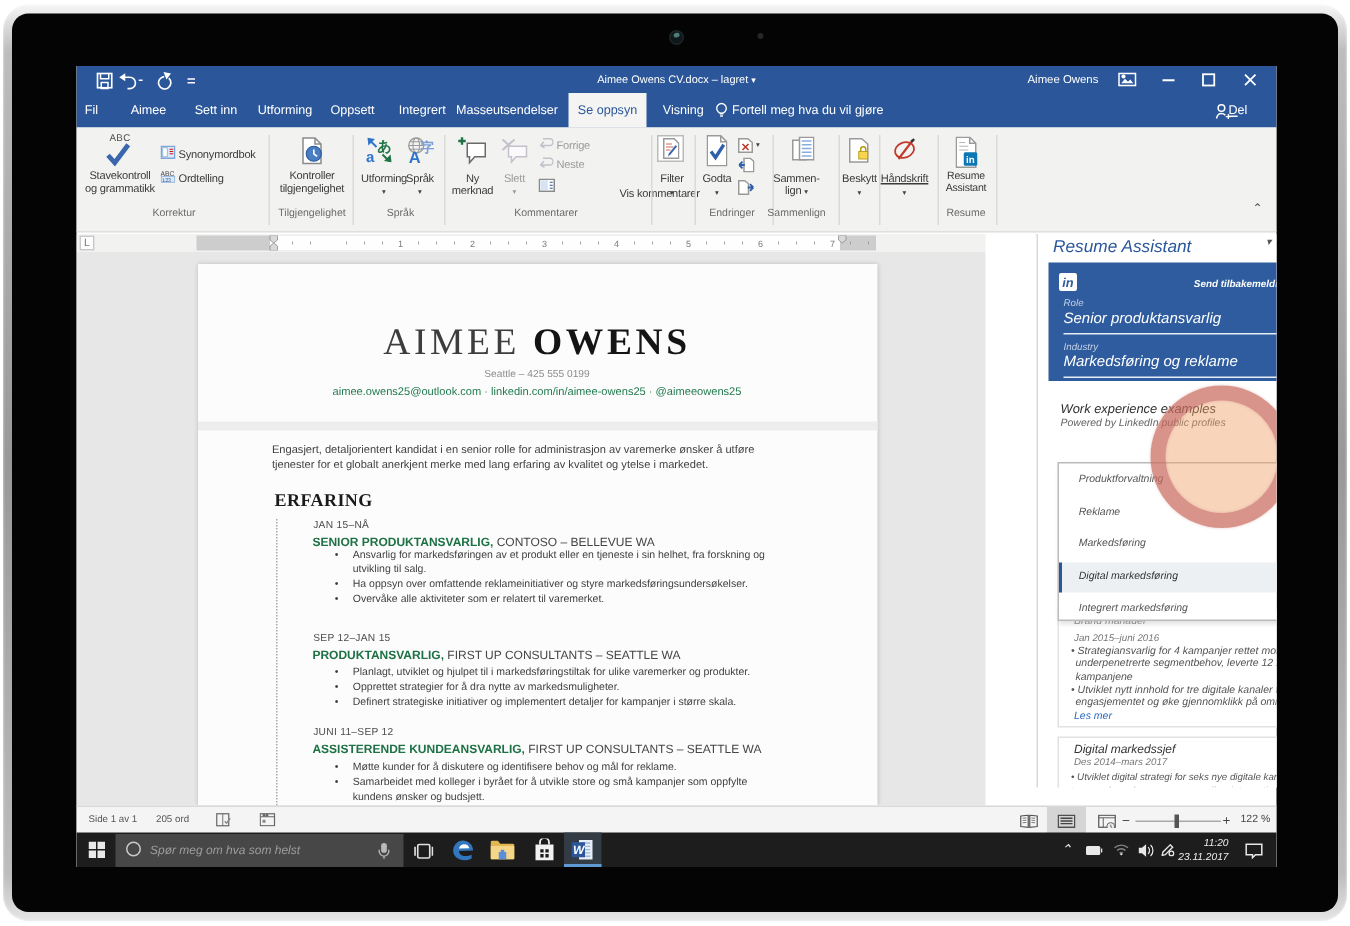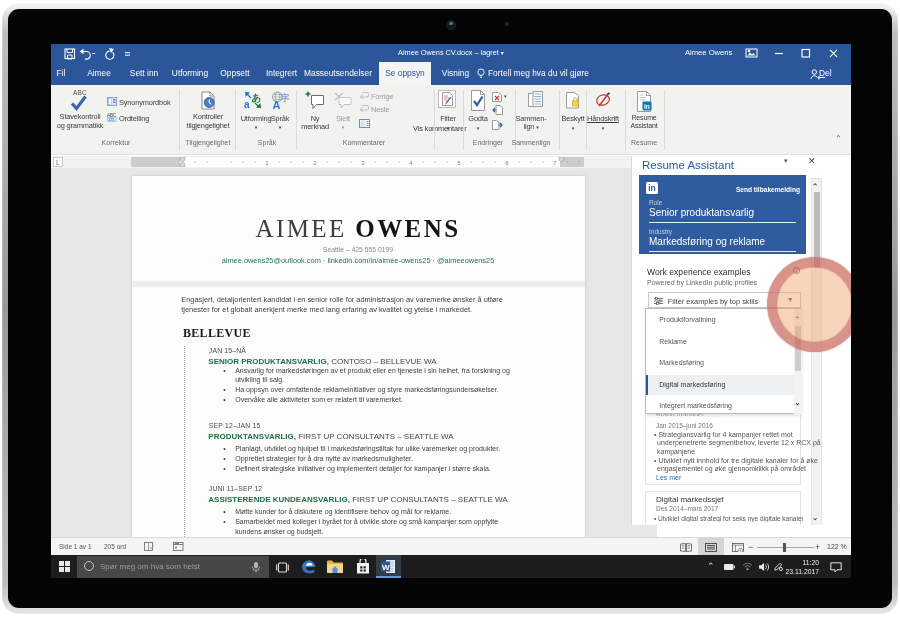--- a/index.html
+++ b/index.html
@@ -30,25 +30,25 @@
 #rulerrow{left:0;top:112px;width:606px;height:12px;background:#f2f2f1;}
 
 #docarea{left:0;top:124px;width:606px;height:369px;background:#e7e7e7;overflow:hidden;}
 #page{position:absolute;left:80.5px;top:8px;width:453px;height:361px;background:#fcfcfc;box-shadow:0 0 3px rgba(0,0,0,.18);}
 .dt{position:absolute;left:77.3px;font-size:6.8px;color:#4c4c4c;letter-spacing:.2px;}
 .jb{position:absolute;left:76.8px;font-size:8px;color:#454545;}
 .grn{color:#1e7145;font-weight:bold;}
 .bl{position:absolute;left:103.7px;font-size:7px;color:#3f3f3f;white-space:nowrap;}
 .bdot{position:absolute;left:-12px;}
 
-#panel{left:580px;top:112px;width:194px;height:369px;background:#fff;border-left:1px solid #d9d9d9;overflow:hidden;}
+#panel{left:640px;top:112px;width:194px;height:369px;background:#fff;border-left:1px solid #d9d9d9;overflow:hidden;font-style:italic;}
 
 #statusbar{left:0;top:493px;width:800px;height:18px;background:#f4f4f4;border-top:1px solid #d9d9d9;font-size:6.5px;color:#555;}
 
-#taskbar{left:0;top:511px;width:800px;height:23px;background:#1d1d1d;}
+#taskbar{left:0;top:511px;width:800px;height:23px;background:#1d1d1d;font-style:italic;}
 
 #redring{left:715.5px;top:212.8px;width:95px;height:95px;border-radius:50%;border:10px solid rgba(183,84,89,.5);background:rgba(240,160,105,.45);box-shadow:0 0 2px rgba(183,84,89,.3), inset 0 0 2px rgba(183,84,89,.3);z-index:50;}
 svg{display:block;}
 </style></head>
 <body>
 <div id="stage">
   <div class="abs" id="frame"></div>
   <div class="abs" id="bezel"></div>
   <div class="abs" id="cam"></div>
     <div class="abs" id="glint"></div>
@@ -279,21 +279,21 @@
         <path d="M428 0h5l0 3-2.5 2-2.5-2z" fill="#d9d9d9" stroke="#8a8a8a" stroke-width=".5"></path>
       </svg>
     </div>
     <div class="abs" id="docarea">
         <div id="page">
       <div class="abs" style="left:0;top:39px;width:453px;text-align:center;font-family:'Liberation Serif',serif;font-size:25px;color:#3d3d3d;letter-spacing:2.4px;">AIMEE <span style="font-weight:bold;color:#141414;">OWENS</span></div>
       <div class="abs" style="left:0;top:70px;width:453px;text-align:center;font-size:6.8px;color:#8c8c8c;">Seattle – 425 555 0199</div>
       <div class="abs" style="left:0;top:80px;width:453px;text-align:center;font-size:7.4px;color:#217a4e;">aimee.owens25@outlook.com · linkedin.com/in/aimee-owens25 · @aimeeowens25</div>
       <div class="abs" style="left:0px;top:105px;width:453px;height:6px;background:#ededed;"></div>
       <div class="abs" style="left:49.8px;top:119px;width:400px;font-size:7.4px;color:#3f3f3f;line-height:9.8px;">Engasjert, detaljorientert kandidat i en senior rolle for administrasjon av varemerke ønsker å utføre<br>tjenester for et globalt anerkjent merke med lang erfaring av kvalitet og ytelse i markedet.</div>
-      <div class="abs" style="left:51.5px;top:150px;font-family:'Liberation Serif',serif;font-size:12px;font-weight:bold;color:#1a1a1a;letter-spacing:0.3px;">BELLEVUE</div>
+      <div class="abs" style="left:51.5px;top:150px;font-family:'Liberation Serif',serif;font-size:12px;font-weight:bold;color:#1a1a1a;letter-spacing:0.3px;">ERFARING</div>
       <div class="abs" style="left:52.5px;top:170px;width:0;height:191px;border-left:1px dotted #a8a8a8;"></div>
       <div class="dt" style="top:170.5px;">JAN 15–NÅ</div>
       <div class="jb" style="top:180.5px;"><span class="grn">SENIOR PRODUKTANSVARLIG,</span> CONTOSO – BELLEVUE WA</div>
       <div class="bl" style="top:190.8px;"><span class="bdot">•</span>Ansvarlig for markedsføringen av et produkt eller en tjeneste i sin helhet, fra forskning og</div>
       <div class="bl bl2" style="top:200.3px;">utvikling til salg.</div>
       <div class="bl" style="top:210px;"><span class="bdot">•</span>Ha oppsyn over omfattende reklameinitiativer og styre markedsføringsundersøkelser.</div>
       <div class="bl" style="top:219.5px;"><span class="bdot">•</span>Overvåke alle aktiviteter som er relatert til varemerket.</div>
       <div class="dt" style="top:246px;">SEP 12–JAN 15</div>
       <div class="jb" style="top:255.5px;"><span class="grn">PRODUKTANSVARLIG,</span> FIRST UP CONSULTANTS – SEATTLE WA</div>
       <div class="bl" style="top:268.8px;"><span class="bdot">•</span>Planlagt, utviklet og hjulpet til i markedsføringstiltak for ulike varemerker og produkter.</div>
@@ -336,30 +336,20 @@
       <div class="abs" style="left:24px;top:265.5px;font-size:6.5px;color:#777;">Jan 2015–juni 2016</div>
       <div class="abs" style="left:22px;top:274.5px;width:150px;font-size:7px;color:#555;line-height:8.7px;white-space:nowrap;">• Strategiansvarlig for 4 kampanjer rettet mot<br><span style="margin-left:3px;">underpenetrerte segmentbehov, leverte 12 x RCX på</span><br><span style="margin-left:3px;">kampanjene</span></div>
       <div class="abs" style="left:22px;top:300.5px;width:150px;font-size:7px;color:#555;line-height:8.7px;white-space:nowrap;">• Utviklet nytt innhold for tre digitale kanaler for å øke<br><span style="margin-left:3px;">engasjementet og øke gjennomklikk på området</span></div>
       <div class="abs" style="left:24px;top:317.5px;font-size:7px;color:#2b6cb8;">Les mer</div>
       <div class="abs" style="left:13px;top:335px;width:155.5px;height:46px;border:1px solid #e2e2e2;background:#fff;"></div>
       <div class="abs" style="left:24px;top:338.5px;font-size:8px;color:#333;">Digital markedssjef</div>
       <div class="abs" style="left:24px;top:348.5px;font-size:6.5px;color:#777;">Des 2014–mars 2017</div>
       <div class="abs" style="left:22px;top:358.5px;width:149px;font-size:6.5px;color:#555;white-space:nowrap;overflow:hidden;">• Utviklet digital strategi for seks nye digitale kanaler</div>
       <div class="abs" style="left:22px;top:367.5px;width:148px;font-size:7px;color:#a8a8a8;height:4.5px;overflow:hidden;white-space:nowrap;">to grow brand awareness, scaling internationally</div>
 
-      <div class="abs" style="left:15.8px;top:135.6px;width:153.5px;height:16.5px;border:1px solid #c8c8c8;background:#fff;">
-        <svg class="abs" style="left:5px;top:4px" width="9" height="8" viewBox="0 0 9 8" stroke="#555" fill="none">
-            <path d="M0 1.5h9M0 4h9M0 6.5h9" stroke-width=".8"></path>
-            <rect x="1.5" y=".5" width="2" height="2" fill="#fff" stroke-width=".7"></rect>
-            <rect x="5" y="3" width="2" height="2" fill="#fff" stroke-width=".7"></rect>
-            <rect x="2.5" y="5.5" width="2" height="2" fill="#fff" stroke-width=".7"></rect>
-          </svg>
-        <div class="abs" style="left:19px;top:4px;font-size:7.4px;color:#444;">Filter examples by top skills</div>
-        <div class="abs" style="left:138px;top:3px;font-size:7px;color:#8a5a20;">▼</div>
-      </div>
 
       <div class="abs" style="left:13.2px;top:152px;width:156px;height:106px;border:1px solid #bbb;background:#fff;box-shadow:1px 2px 3px rgba(0,0,0,.12);">
         <div class="abs" style="left:13px;top:7px;font-size:7px;color:#555;">Produktforvaltning</div>
         <div class="abs" style="left:13px;top:28.5px;font-size:7px;color:#555;">Reklame</div>
         <div class="abs" style="left:13px;top:50px;font-size:7px;color:#555;">Markedsføring</div>
         <div class="abs" style="left:0px;top:65.5px;width:148px;height:20px;background:#edf0f3;border-left:2.5px solid #2b579a;"></div>
         <div class="abs" style="left:13px;top:71.5px;font-size:7px;color:#333;">Digital markedsføring</div>
         <div class="abs" style="left:13px;top:93px;font-size:7px;color:#555;">Integrert markedsføring</div>
         <div class="abs" style="left:148px;top:0;width:8px;height:106px;background:#f3f3f3;"></div>
         <div class="abs" style="left:148px;top:6px;font-size:7.5px;color:#8a5220;font-weight:bold;">⌃</div>

